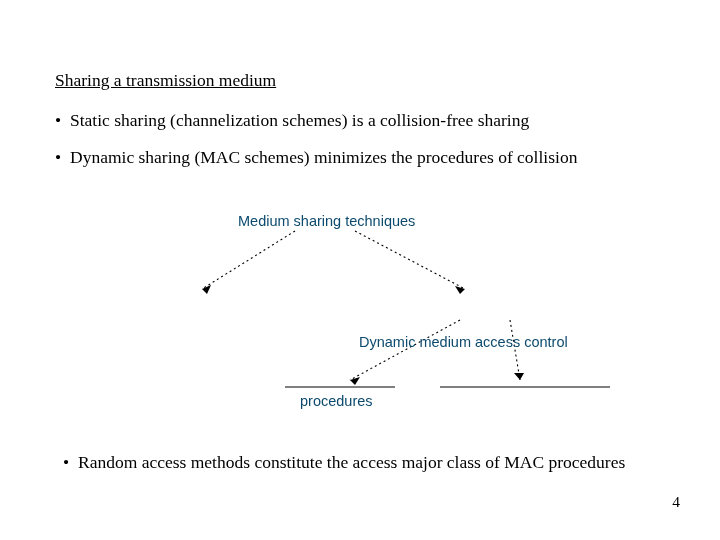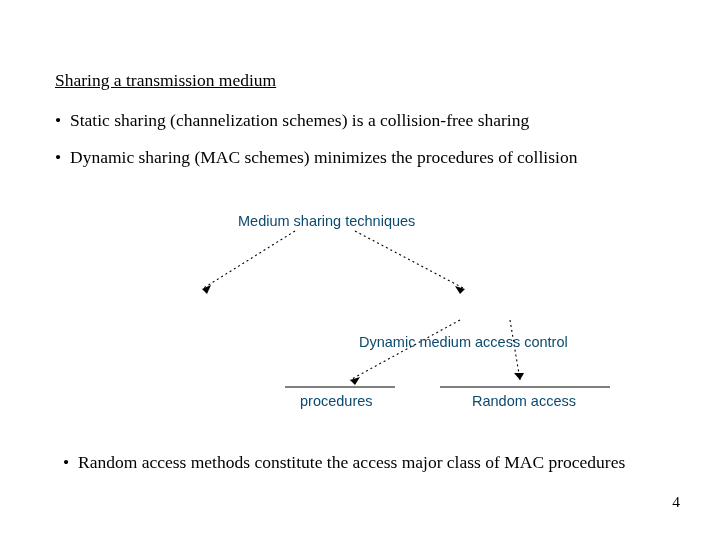--- a/index.html
+++ b/index.html
@@ -119,21 +119,20 @@
       <line x1="400" y1="115" x2="410" y2="175" stroke="#000000" stroke-width="1.1" stroke-dasharray="2,3"></line>
       <polygon points="410,175 404,168 414,168" fill="#000000"></polygon>
 
       <line x1="175" y1="182" x2="285" y2="182" stroke="#000000" stroke-width="1"></line>
       <line x1="330" y1="182" x2="500" y2="182" stroke="#000000" stroke-width="1"></line>
     </svg>
 
     <div class="node" id="node-root">Medium sharing techniques</div>
     <div class="node" id="node-dmac">Dynamic medium access control</div>
     <div class="node" id="node-sched">procedures</div>
-    <div class="node" id="node-random">Random access</div>
   </div>
 
   <div class="bullet-row" id="bullet-3">
     <span class="bullet-mark">•</span>
     <span class="bullet-text">Random access methods constitute the access major class of MAC procedures</span>
   </div>
 
   <div class="page-number">4</div>
 
 </div>

